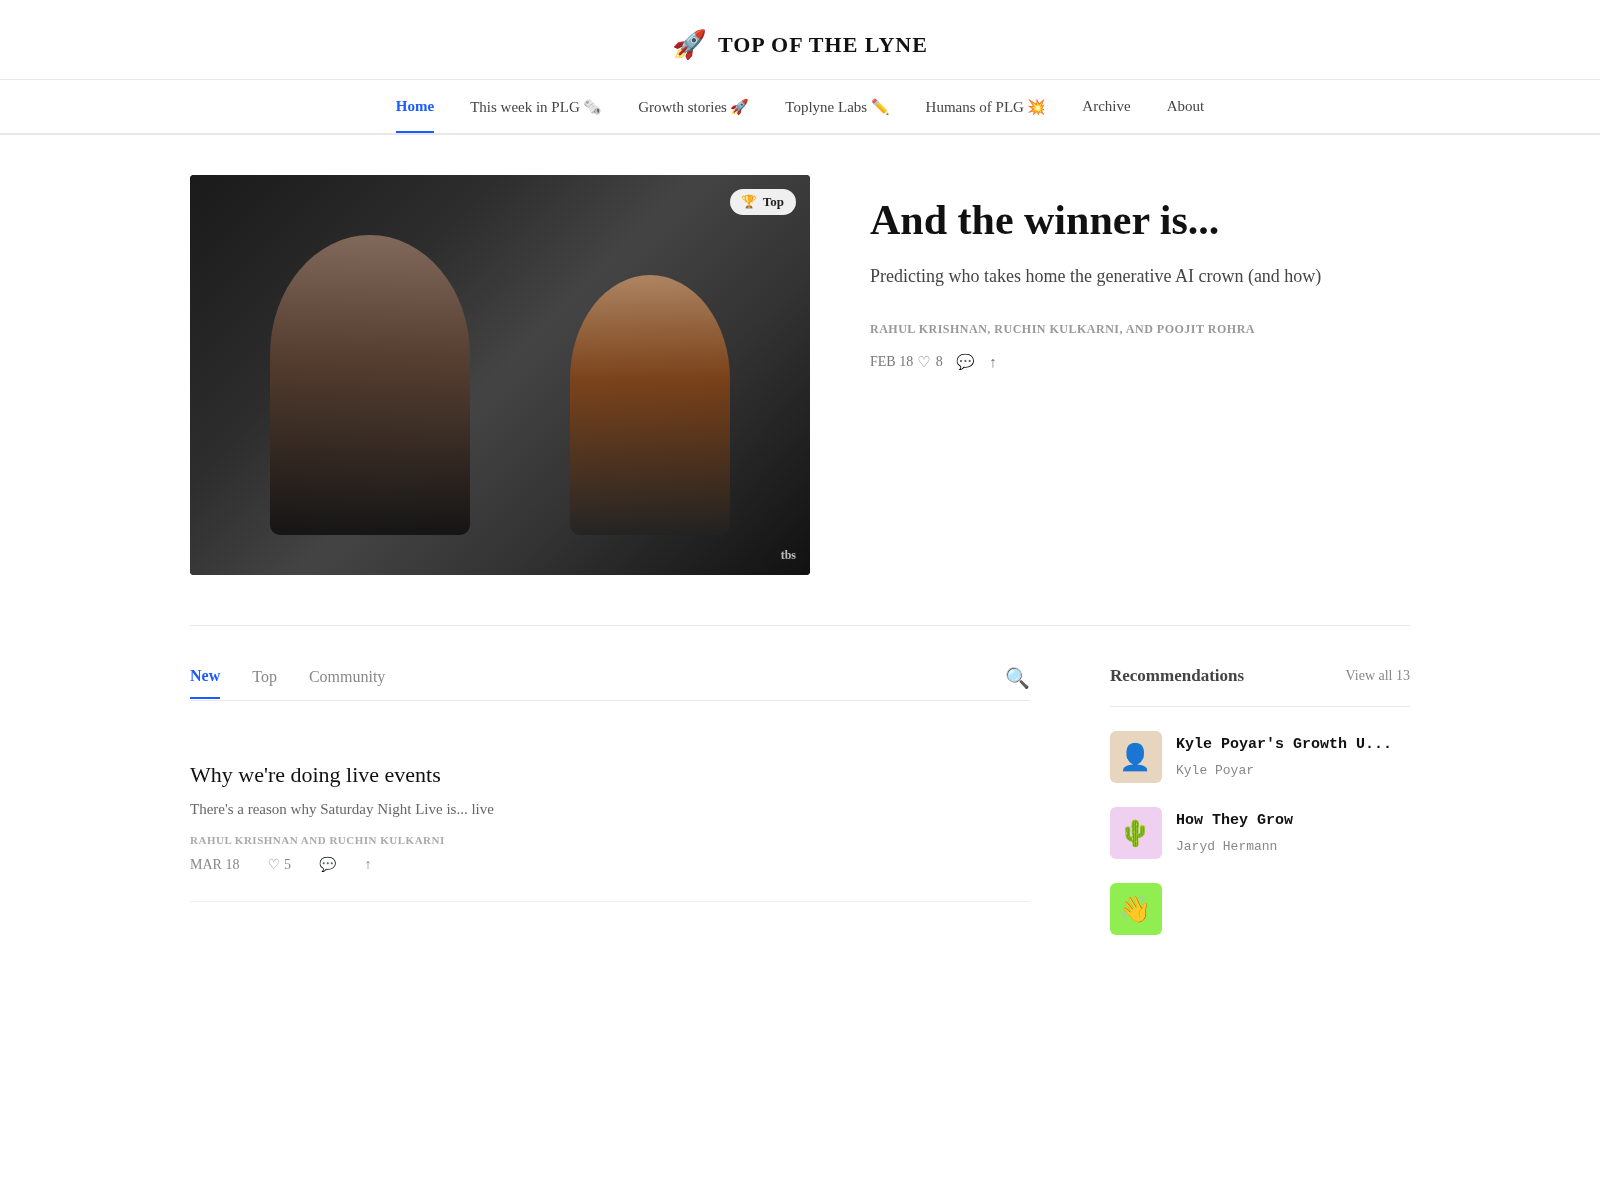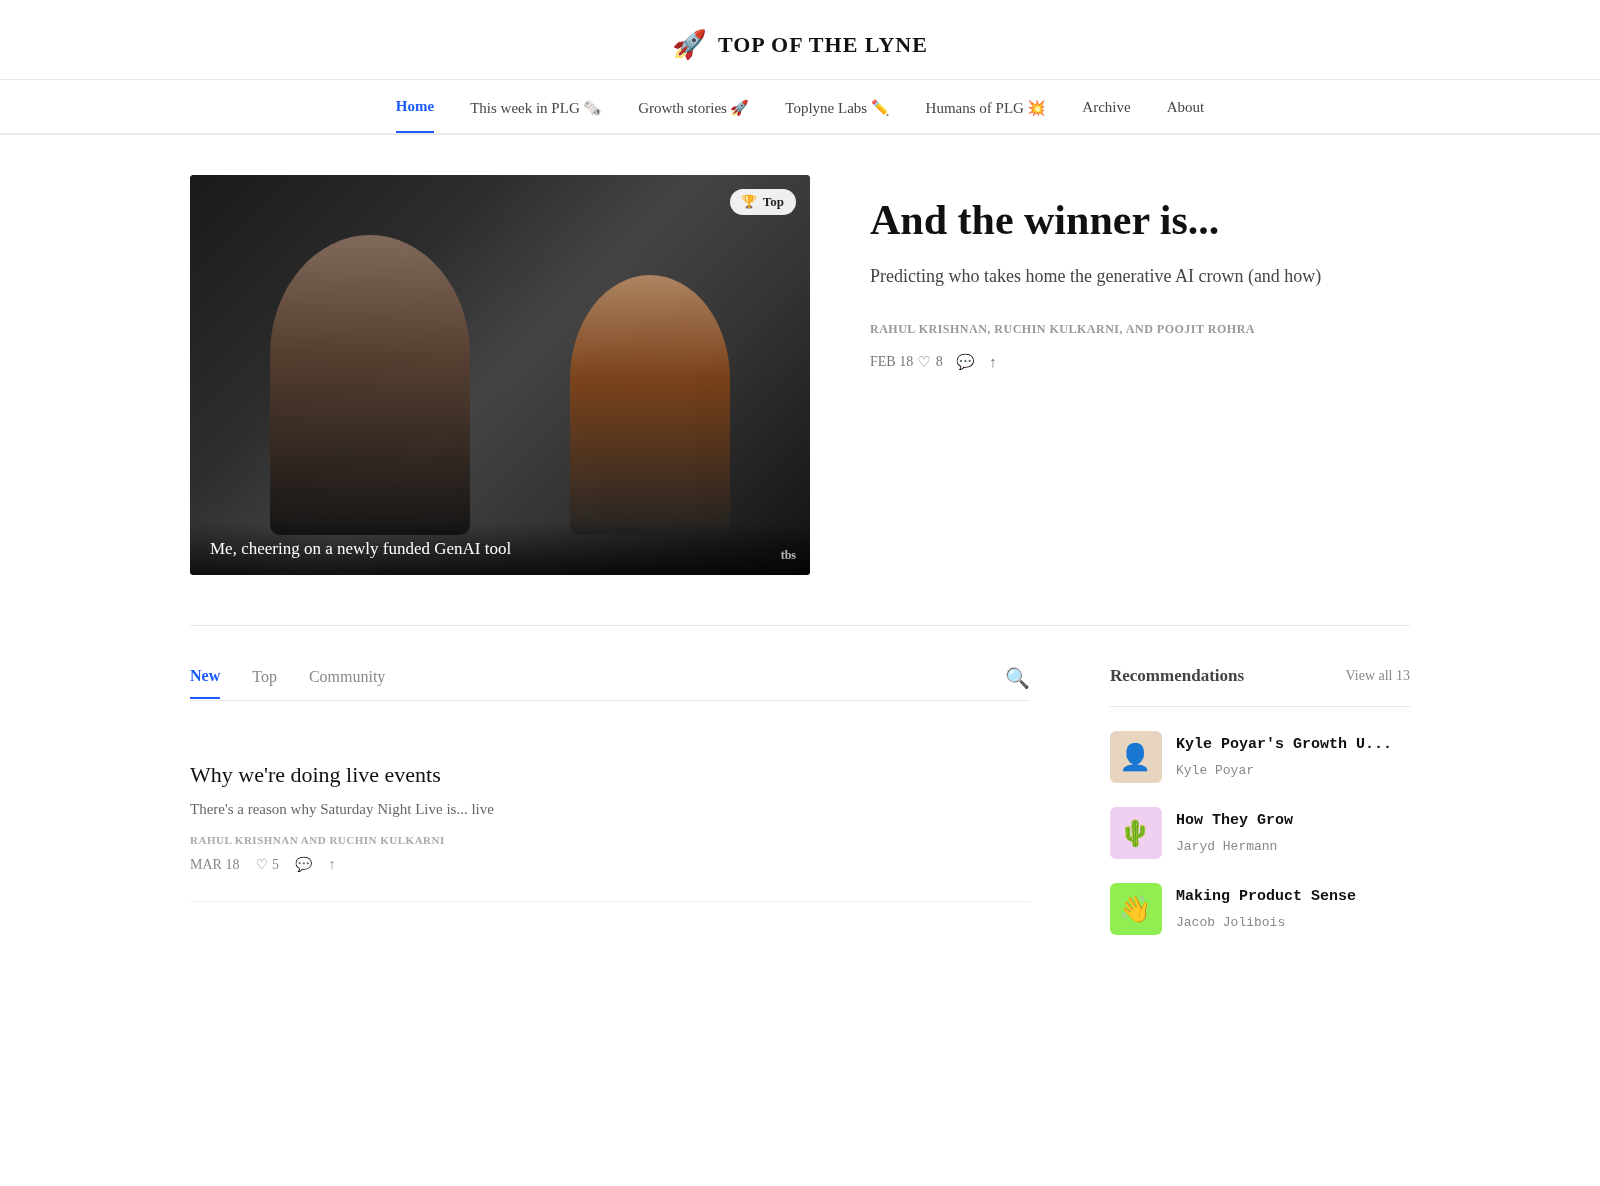--- a/index.html
+++ b/index.html
@@ -19,21 +19,21 @@
       font-weight: 800;
       letter-spacing: 1px;
       color: #111;
     }
     .logo-icon { font-size: 28px; }
 
     
     .main-nav {
       display: flex;
       justify-content: center;
-      align-items: center;
+      align-items: flex-start;
       gap: 36px;
       padding: 18px 0 0;
       border-bottom: 1px solid #e8e8e8;
     }
     .nav-item {
       font-size: 15px;
       color: #444;
       cursor: pointer;
       padding-bottom: 16px;
       text-decoration: none;
@@ -252,21 +252,21 @@
       font-size: 11px;
       font-weight: 700;
       color: #aaa;
       letter-spacing: 0.5px;
       text-transform: uppercase;
       margin-bottom: 10px;
     }
     .post-meta {
       display: flex;
       align-items: center;
-      gap: 16px;
+      gap: 28px;
       font-size: 14px;
       color: #888;
     }
     .post-date { font-weight: 500; }
     .post-action {
       display: flex;
       align-items: center;
       gap: 4px;
       cursor: pointer;
     }
@@ -366,23 +366,20 @@
 
 <div class="page-body">
 
   <section class="hero-section">
     <div class="hero-image-wrapper">
       <div class="hero-image">
         <div class="hero-image-bg"></div>
 
         <div class="person-main"></div>
         <div class="person-secondary"></div>
-        <div class="hero-image-overlay">
-          <span class="hero-caption">Me, cheering on a newly funded GenAI tool</span>
-        </div>
         <span class="tbs-badge">tbs</span>
         <div class="hero-badge">
           <span>🏆</span>
           <span>Top</span>
         </div>
       </div>
     </div>
 
     <div class="hero-content">
       <h1 class="hero-title">And the winner is...</h1>
@@ -462,23 +459,19 @@
         <div class="rec-info">
           <div class="rec-name">How They Grow</div>
           <div class="rec-author">Jaryd Hermann</div>
         </div>
       </div>
 
       <div class="rec-item">
         <div class="rec-avatar" style="background:#90ee50; display:flex; align-items:center; justify-content:center; font-size:26px;">
           👋
         </div>
-        <div class="rec-info">
-          <div class="rec-name">Making Product Sense</div>
-          <div class="rec-author">Jacob Jolibois</div>
-        </div>
       </div>
 
     </div>
 
   </div>
 
 </div>
 
 </body></html>

